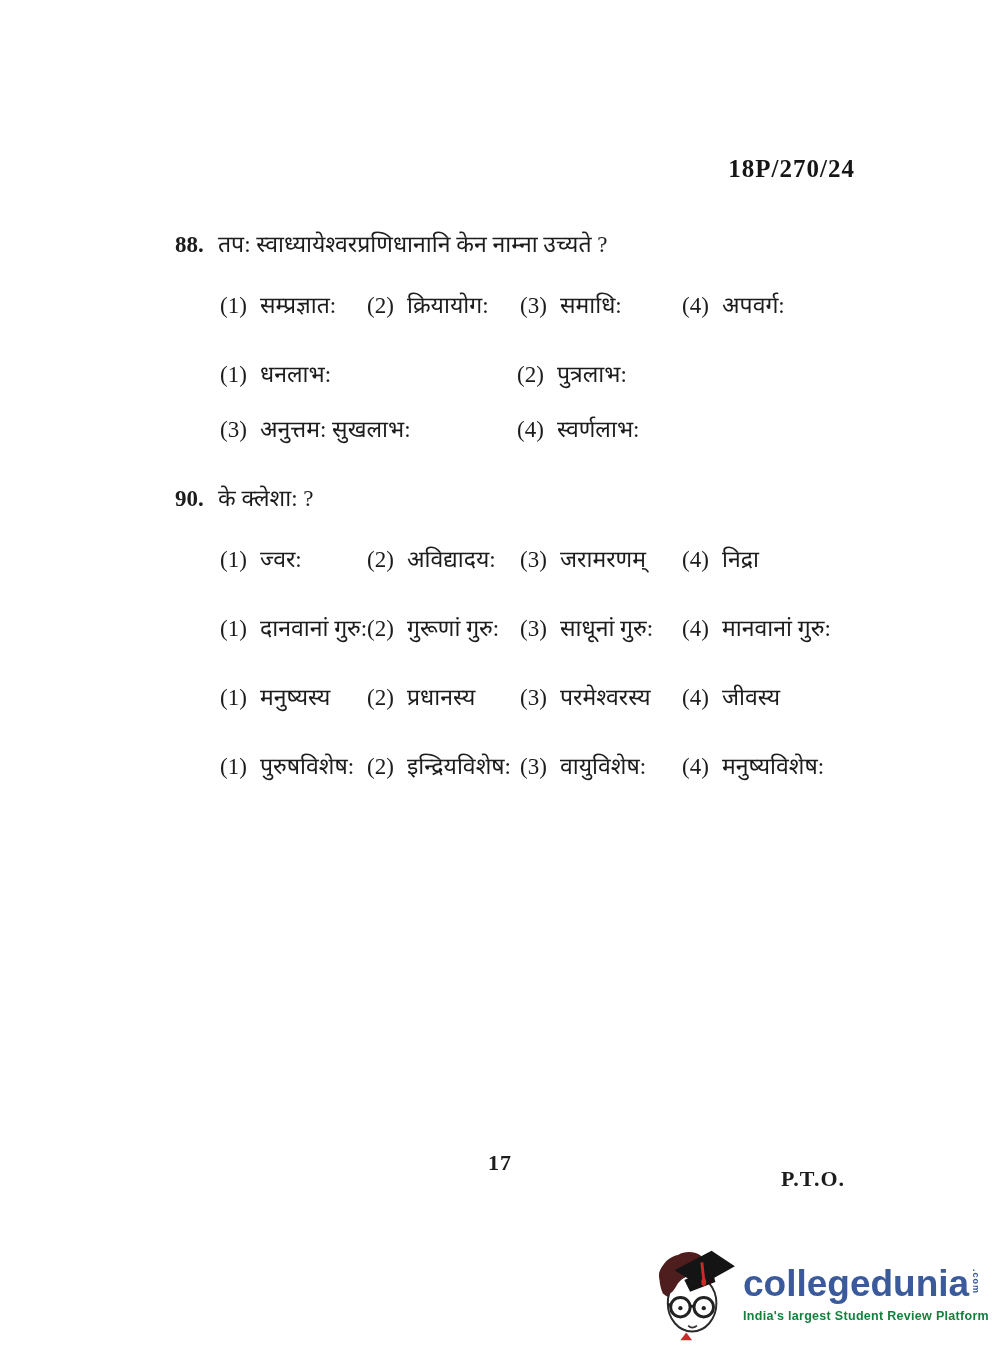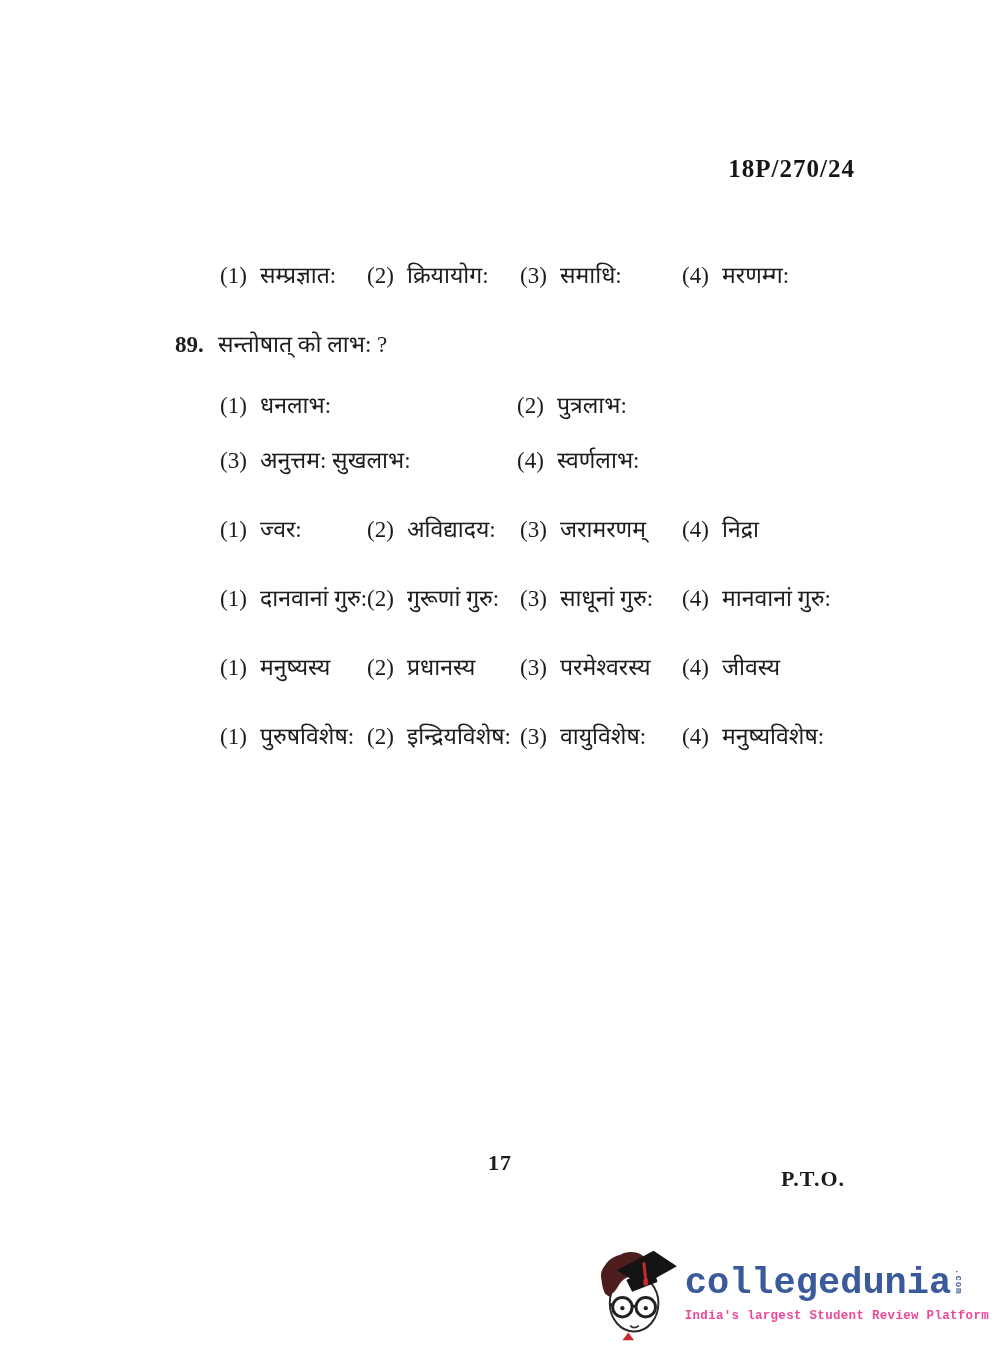--- a/index.html
+++ b/index.html
@@ -85,21 +85,21 @@
     position: absolute;
     right: 12px;
     top: 1243px;
     display: flex;
     align-items: flex-start;
   }
   .mascot { width: 88px; height: 107px; }
   .logo-text-block {
     margin-left: 4px;
     margin-top: 22px;
-    font-family: Liberation Mono, monospace;
+    font-family: Liberation Sans, sans-serif;
   }
   .brand-row { display: flex; align-items: flex-start; }
   .brand {
     font-size: 37px;
     font-weight: 700;
     color: #3a5a9b;
     letter-spacing: 0px;
     line-height: 1;
   }
   .tld {
@@ -108,80 +108,84 @@
     font-weight: 700;
     color: #3a5a9b;
     letter-spacing: 1px;
     margin-left: 2px;
     margin-top: 4px;
   }
   .tagline {
     margin-top: 7px;
     font-size: 12.5px;
     font-weight: 700;
-    color: #ec4899;
+    color: #15803d;
     letter-spacing: 0.3px;
   }
 </style>
 </head>
 <body>
 
 <div class="page">
 
   <div class="paper-code">18P/270/24</div>
 
   <div class="questions">
 
     <div class="question">
+      <div class="q-head">
+        <span class="q-num">88.</span>
+        <span class="q-text">तप: स्वाध्यायेश्वरप्रणिधानानि केन नाम्ना उच्यते ?</span>
+      </div>
       <div class="options options-4">
         <span class="option">
             <span class="opt-num">(1)</span>
             <span class="opt-label">सम्प्रज्ञात:</span>
           </span>
         <span class="option">
             <span class="opt-num">(2)</span>
             <span class="opt-label">क्रियायोग:</span>
           </span>
         <span class="option">
             <span class="opt-num">(3)</span>
             <span class="opt-label">समाधि:</span>
           </span>
         <span class="option">
             <span class="opt-num">(4)</span>
-            <span class="opt-label">मरणम्ग:</span>
+            <span class="opt-label">अपवर्ग:</span>
+          </span>
+      </div>
+    </div>
+
+    <div class="question">
+      <div class="options options-2">
+        <span class="option">
+            <span class="opt-num">(1)</span>
+            <span class="opt-label">धनलाभ:</span>
+          </span>
+        <span class="option">
+            <span class="opt-num">(2)</span>
+            <span class="opt-label">पुत्रलाभ:</span>
+          </span>
+        <span class="option">
+            <span class="opt-num">(3)</span>
+            <span class="opt-label">अनुत्तम: सुखलाभ:</span>
+          </span>
+        <span class="option">
+            <span class="opt-num">(4)</span>
+            <span class="opt-label">स्वर्णलाभ:</span>
           </span>
       </div>
     </div>
 
     <div class="question">
       <div class="q-head">
-        <span class="q-num">89.</span>
-        <span class="q-text">सन्तोषात् को लाभ: ?</span>
-      </div>
-      <div class="options options-2">
-        <span class="option">
-            <span class="opt-num">(1)</span>
-            <span class="opt-label">धनलाभ:</span>
-          </span>
-        <span class="option">
-            <span class="opt-num">(2)</span>
-            <span class="opt-label">पुत्रलाभ:</span>
-          </span>
-        <span class="option">
-            <span class="opt-num">(3)</span>
-            <span class="opt-label">अनुत्तम: सुखलाभ:</span>
-          </span>
-        <span class="option">
-            <span class="opt-num">(4)</span>
-            <span class="opt-label">स्वर्णलाभ:</span>
-          </span>
-      </div>
-    </div>
-
-    <div class="question">
+        <span class="q-num">90.</span>
+        <span class="q-text">के क्लेशा: ?</span>
+      </div>
       <div class="options options-4">
         <span class="option">
             <span class="opt-num">(1)</span>
             <span class="opt-label">ज्वर:</span>
           </span>
         <span class="option">
             <span class="opt-num">(2)</span>
             <span class="opt-label">अविद्यादय:</span>
           </span>
         <span class="option">

